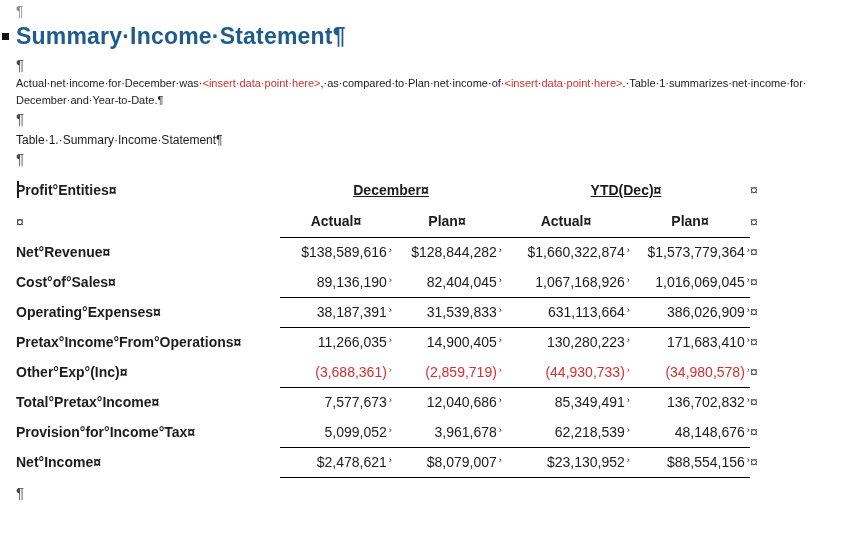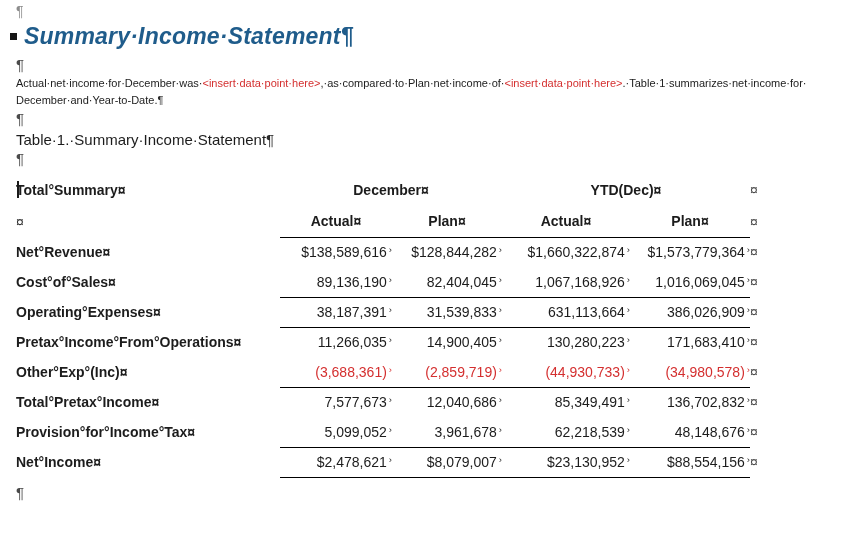--- a/index.html
+++ b/index.html
@@ -11,36 +11,36 @@
   *{box-sizing:border-box;margin:0;padding:0;}
   html,body{width:860px;height:546px;overflow:hidden;background:#ffffff;}
   body{font-family:"Liberation Sans","DejaVu Sans",sans-serif;color:var(--ink);}
   .page{width:860px;height:546px;padding:2px 0 0 16px;position:relative;background:#fff;}
 
   .pline{font-size:14px;line-height:18px;height:18px;color:#6e6e6e;}
   .pline.top{color:#8c8c8c;}
   .pline.gap{height:20px;line-height:20px;color:#4a4a4a;font-size:15px;}
 
   h1.heading{font-size:23px;line-height:30px;font-weight:bold;color:var(--blue);
-    margin:1px 0 4px 8px;position:relative;letter-spacing:0.2px;font-style:italic;}
+    margin:1px 0 4px 0;position:relative;letter-spacing:0.2px;}
   .hbullet{position:absolute;left:-14px;top:12px;width:7px;height:7px;background:#161616;display:inline-block;}
 
   p.intro{font-size:11px;line-height:17px;width:843px;color:var(--ink);}
   .ph{color:var(--red);}
 
-  p.caption{font-size:15px;line-height:20px;margin-top:1px;color:var(--ink);}
+  p.caption{font-size:12px;line-height:20px;margin-top:1px;color:var(--ink);}
 
   table.fin{border-collapse:collapse;margin-top:6px;table-layout:fixed;}
   table.fin th,table.fin td{padding:0;font-size:14px;vertical-align:middle;height:30px;white-space:nowrap;}
   tr.h1row th{height:33px;}
   tr.h2row th{height:31px;}
   .lbl{font-weight:bold;text-align:left;padding-left:4px;}
   .corner{position:relative;}
   .caret{position:absolute;left:1px;top:8px;width:1.5px;height:17px;background:#1a1a1a;}
-  .grp{font-weight:bold;text-align:center;}
+  .grp{font-weight:bold;text-align:center;text-decoration:underline;}
   .sub{font-weight:bold;padding-right:24px;}
   .num{text-align:right;}
   .rule{border-bottom:1.6px solid var(--rule);}
   .neg{color:var(--red);}
   .tabmark{font-size:9.5px;position:relative;top:-4px;margin-left:2px;color:#222;font-weight:normal;}
   .neg .tabmark{color:var(--red);}
   .rowend{font-size:11px;color:#4c4c4c;text-align:left;vertical-align:top;padding-top:6px;font-weight:normal;}
   .cellmark{font-weight:normal;font-size:12px;color:#333;text-align:left;padding-left:4px;}
   .para-end{color:#2a2a2a;}
 </style>
@@ -68,21 +68,21 @@
       <col style="width:264px">
         <col style="width:112px">
         <col style="width:110px">
       <col style="width:128px">
         <col style="width:120px">
         <col style="width:26px">
     </colgroup>
     <thead>
       <tr class="h1row">
         <th class="lbl corner">
-          <span class="caret"></span><span id="corner-label">Total°Summary¤</span>
+          <span class="caret"></span><span id="corner-label">Profit°Entities¤</span>
         </th>
         <th class="grp" colspan="2" id="grp-0">December¤</th>
         <th class="grp" colspan="2" id="grp-1">YTD(Dec)¤</th>
         <th class="rowend">¤</th>
       </tr>
       <tr class="h2row" id="subhead-row">
         <th class="cellmark">¤</th>
       <th class="sub rule">Actual¤</th>
           <th class="sub rule">Plan¤</th>
           <th class="sub rule">Actual¤</th>

